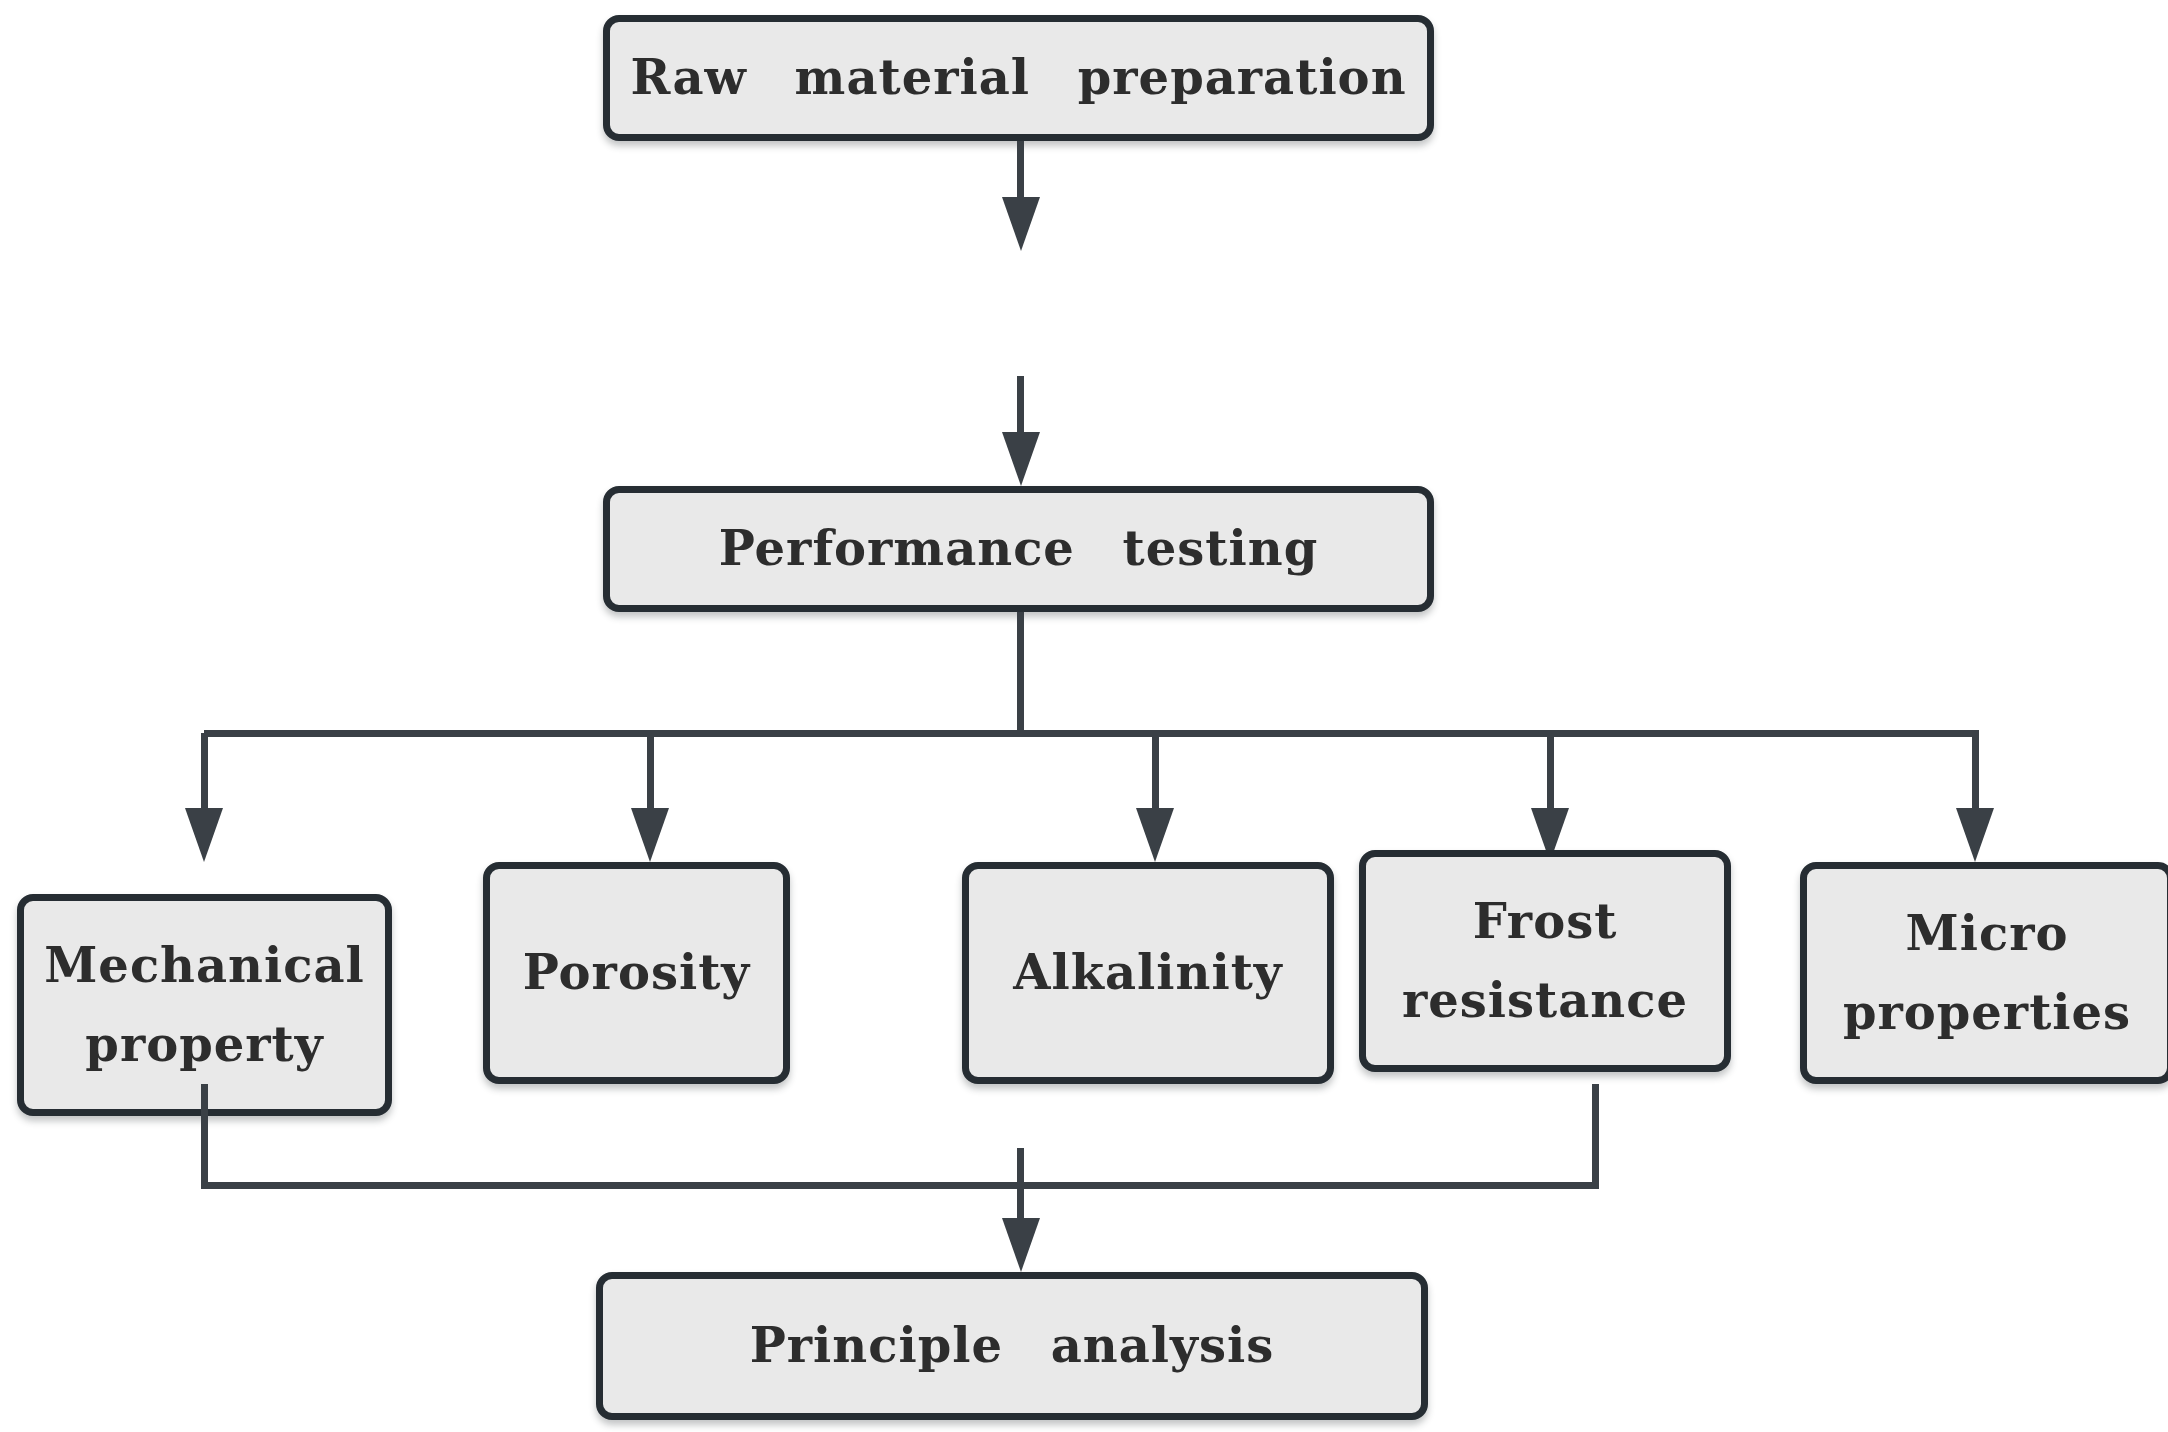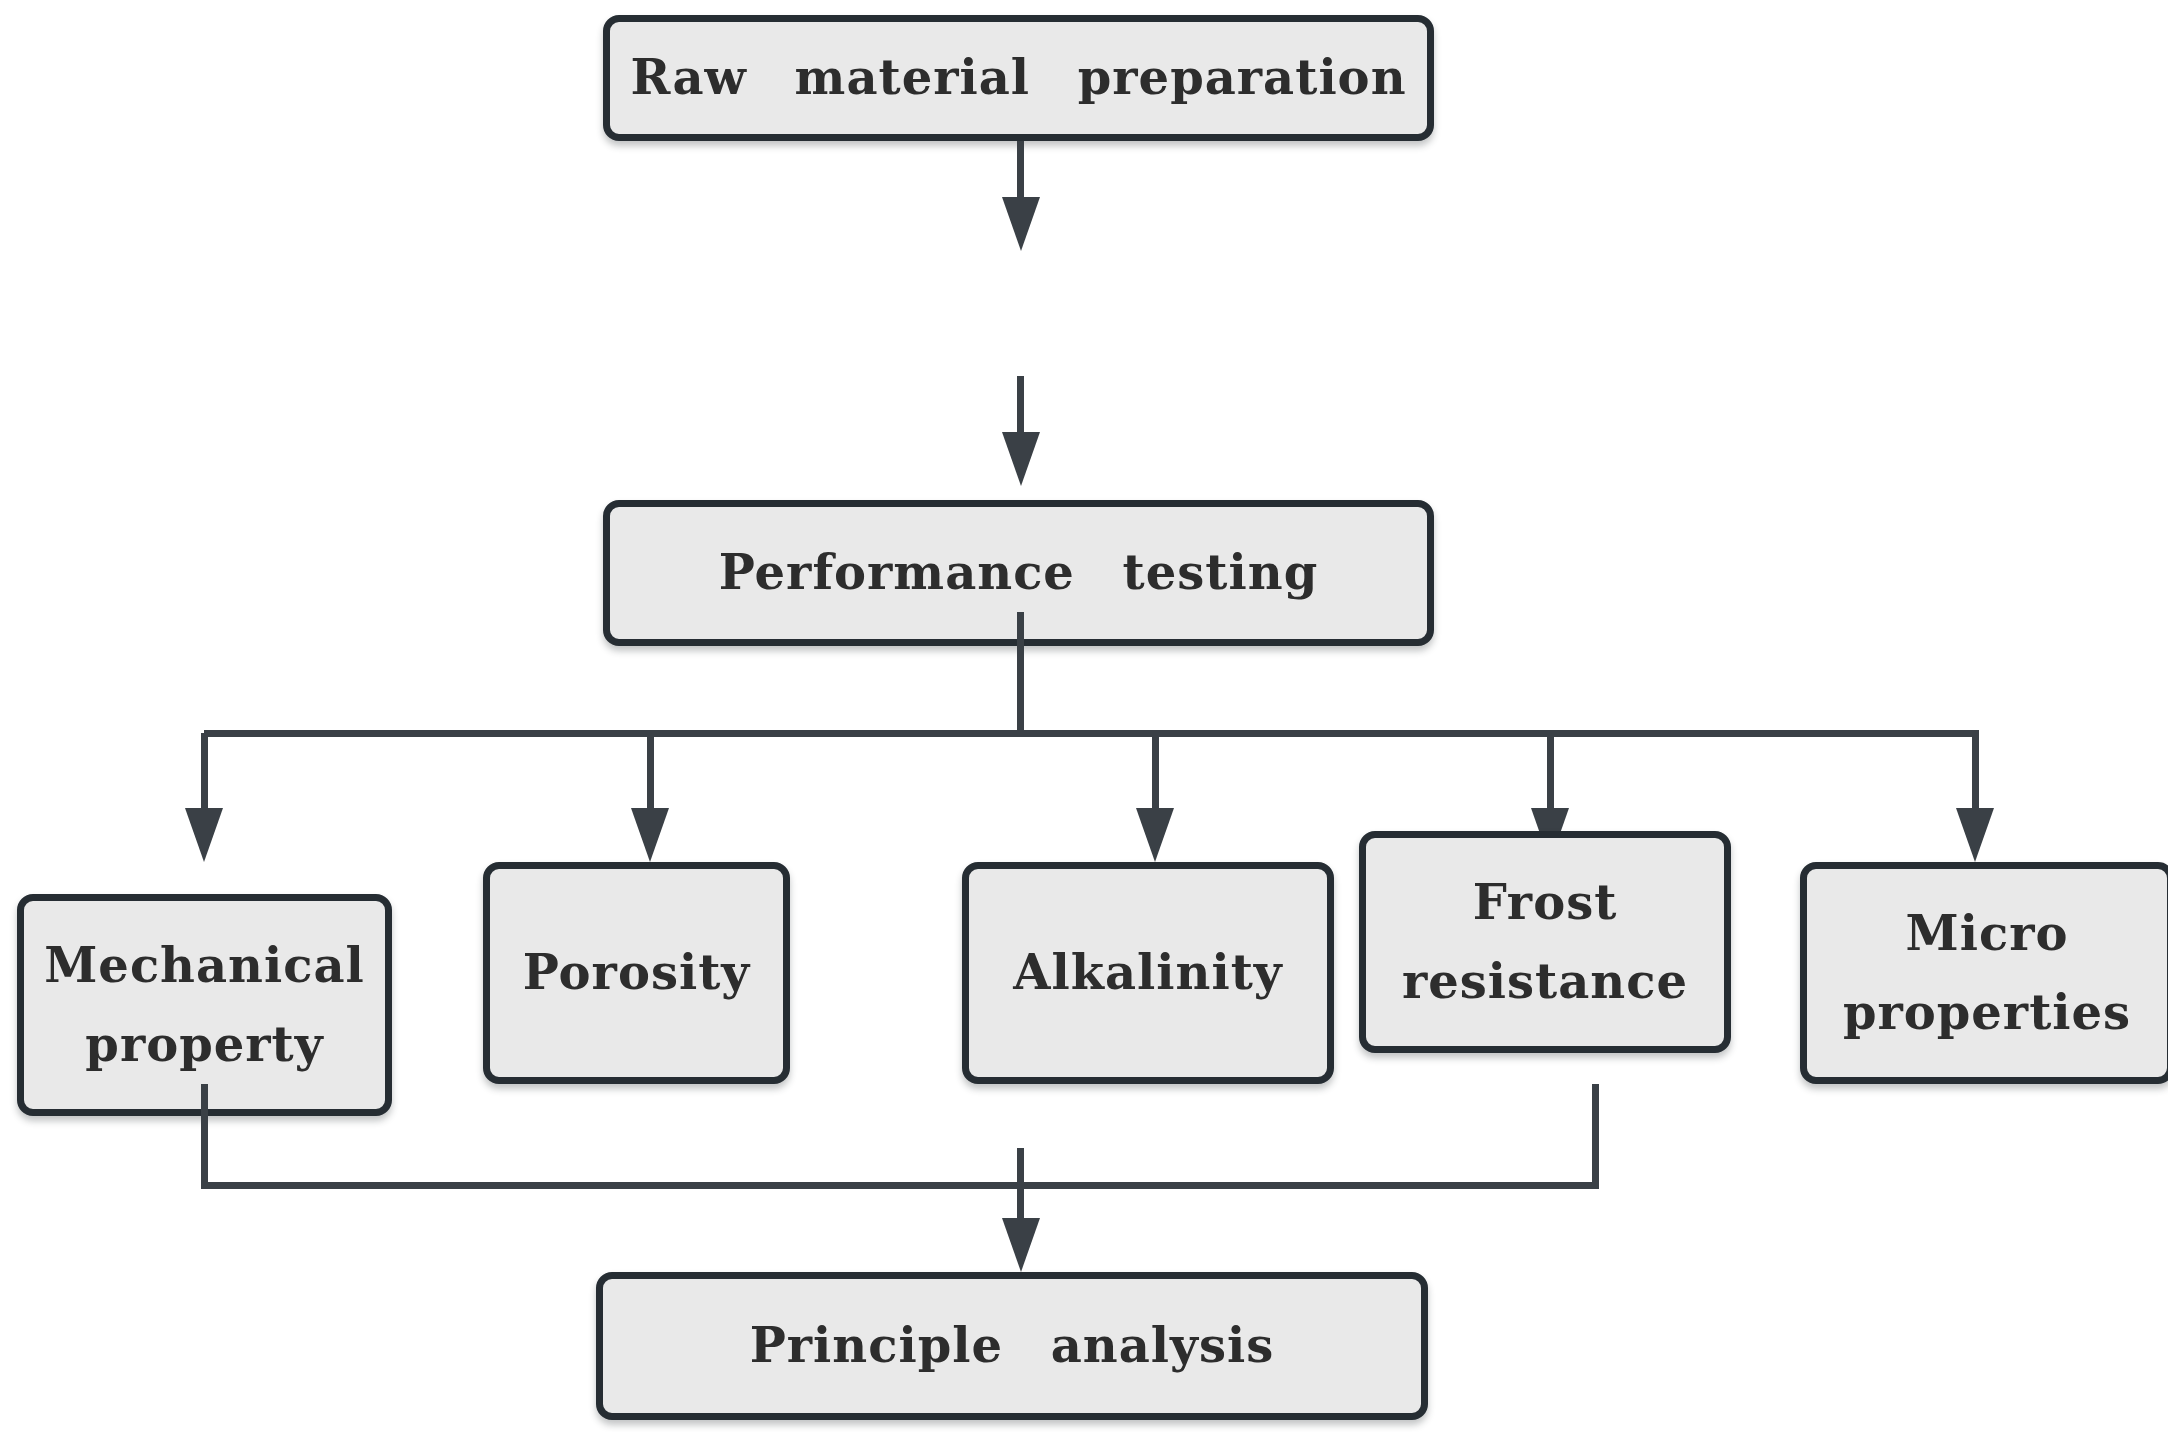--- a/index.html
+++ b/index.html
@@ -61,21 +61,21 @@
 </head>
 <body>
 
 <div class="canvas">
 
   <div class="node" style="left:603px; top:15px; width:831px; height:126px">
     <span class="node-label">Raw material preparation</span>
   </div>
 
 
-  <div class="node" style="left:603px; top:500px; width:831px; height:146px">
+  <div class="node" style="left:603px; top:486px; width:831px; height:126px">
     <span class="node-label">Performance testing</span>
   </div>
 
   <div class="line v" style="left:1017px; top:141px; height:62px"></div>
   <div class="ahead" style="left:1002px; top:197px"></div>
 
   <div class="line v" style="left:1017px; top:376px; height:62px"></div>
   <div class="ahead" style="left:1002px; top:432px"></div>
 
   <div class="line v" style="left:1017px; top:612px; height:125px"></div>
@@ -101,21 +101,21 @@
   </div>
 
   <div class="node" style="left:483px; top:862px; width:307px; height:222px">
     <span class="node-label">Porosity</span>
   </div>
 
   <div class="node" style="left:962px; top:862px; width:372px; height:222px">
     <span class="node-label">Alkalinity</span>
   </div>
 
-  <div class="node" style="left:1359px; top:831px; width:372px; height:222px">
+  <div class="node" style="left:1359px; top:850px; width:372px; height:222px">
     <span class="node-label">Frost resistance</span>
   </div>
 
   <div class="node" style="left:1800px; top:862px; width:374px; height:222px">
     <span class="node-label">Micro properties</span>
   </div>
 
   <div class="line v" style="left:201px; top:1084px; height:105px"></div>
   <div class="line v" style="left:1592px; top:1084px; height:105px"></div>
   <div class="line h" style="left:201px; top:1182px; width:1398px"></div>

